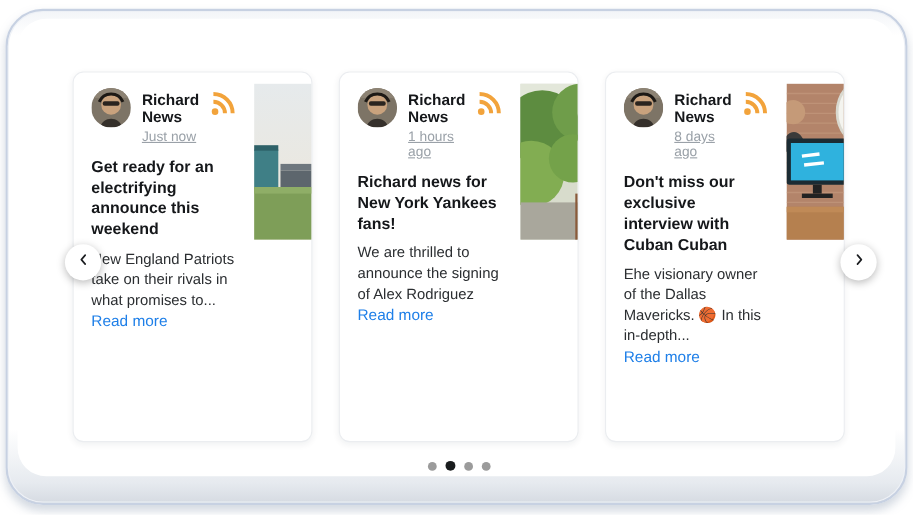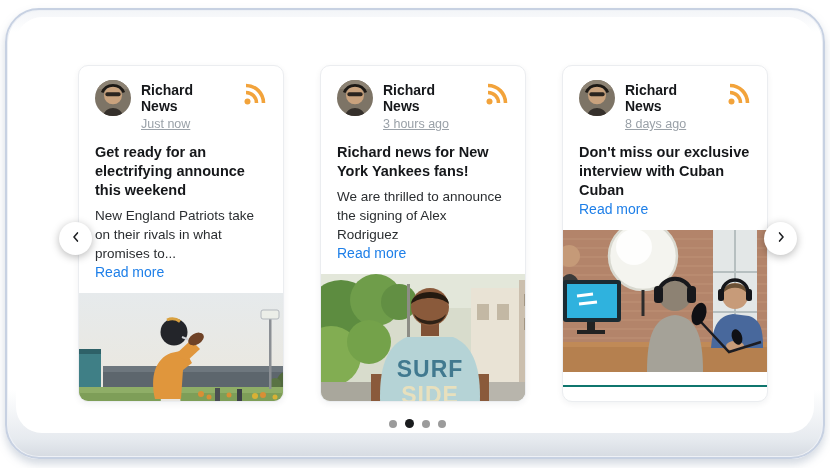--- a/index.html
+++ b/index.html
@@ -23,21 +23,21 @@
     background: #ffffff; border-radius: 26px;
   }
   
   .carousel { position: absolute; left: 50px; top: 48px; width: 702px; }
   .cards { display: flex; gap: 24px; }
   .card {
     width: 218px; height: 337px;
     background: #fff;
     border: 1px solid #ebedf0; border-radius: 10px;
     box-shadow: 0 2px 6px rgba(20,30,50,.06);
-    display: flex; flex-direction: column; overflow: hidden; margin-left: 12px;
+    display: flex; flex-direction: row; overflow: hidden;
   }
   .card-pad { padding: 14px 16px 0; }
   .card-header { display: flex; align-items: flex-start; gap: 10px; }
   .avatar { width: 36px; height: 36px; border-radius: 50%; overflow: hidden; flex: none; }
   .avatar svg { display: block; }
   .author-block { flex: 1; min-width: 0; }
   .author { font-weight: bold; font-size: 14px; color: #15171a; padding-top: 2px; }
   .time { font-size: 12.5px; color: #9aa1a8; margin-top: 3px; text-decoration: underline; }
   .rss { width: 24px; height: 24px; flex: none; margin-top: 2px; cursor: pointer; }
   .title { font-size: 14.5px; font-weight: bold; color: #15171a; line-height: 1.32; margin-top: 12px; }
@@ -154,21 +154,21 @@
                   <rect width="40" height="40" fill="#7d7466"></rect>
                   <rect y="0" width="40" height="10" fill="#8d8374"></rect>
                   <circle cx="20" cy="17" r="10" fill="#c9a27d"></circle>
                   <path d="M9 40 C11 28 29 28 31 40 Z" fill="#35302b"></path>
                   <rect x="11.5" y="13.5" width="17" height="4.5" rx="2" fill="#2a241f"></rect>
                   <path d="M8 14 A13 13 0 0 1 32 14" stroke="#1d1915" stroke-width="3" fill="none"></path>
                 </svg>
               </div>
               <div class="author-block">
                 <div class="author">Richard News</div>
-                <div class="time">3 hours ago</div>
+                <div class="time">1 hours ago</div>
               </div>
               <div class="rss">
                 <svg width="24" height="24" viewBox="0 0 24 24">
                   <circle cx="4.5" cy="19.5" r="3" fill="#F2A33B"></circle>
                   <path d="M3 10.5 A10.5 10.5 0 0 1 13.5 21" stroke="#F2A33B" stroke-width="3.6" fill="none"></path>
                   <path d="M3 3.5 A17.5 17.5 0 0 1 20.5 21" stroke="#F2A33B" stroke-width="3.6" fill="none"></path>
                 </svg>
               </div>
             </div>
             <h3 class="title">Richard news for New York Yankees fans!</h3>
@@ -233,20 +233,21 @@
               </div>
               <div class="rss">
                 <svg width="24" height="24" viewBox="0 0 24 24">
                   <circle cx="4.5" cy="19.5" r="3" fill="#F2A33B"></circle>
                   <path d="M3 10.5 A10.5 10.5 0 0 1 13.5 21" stroke="#F2A33B" stroke-width="3.6" fill="none"></path>
                   <path d="M3 3.5 A17.5 17.5 0 0 1 20.5 21" stroke="#F2A33B" stroke-width="3.6" fill="none"></path>
                 </svg>
               </div>
             </div>
             <h3 class="title">Don't miss our exclusive interview with Cuban Cuban</h3>
+            <p class="body-text">Ehe visionary owner of the Dallas Mavericks. 🏀 In this in-depth...</p>
             <a class="read-more">Read more</a>
           </div>
           <div class="post-image" aria-label="Two people with headphones recording a podcast interview at a wooden table in a brick-walled studio">
             <svg width="218" height="142" viewBox="0 0 218 142">
               <rect width="218" height="142" fill="#b3846a"></rect>
               <g stroke="#c59a7f" stroke-width="1.2" opacity="0.65">
                 <line x1="0" y1="9" x2="218" y2="9"></line>
                   <line x1="0" y1="18" x2="218" y2="18"></line>
                 <line x1="0" y1="27" x2="218" y2="27"></line>
                   <line x1="0" y1="36" x2="218" y2="36"></line>

